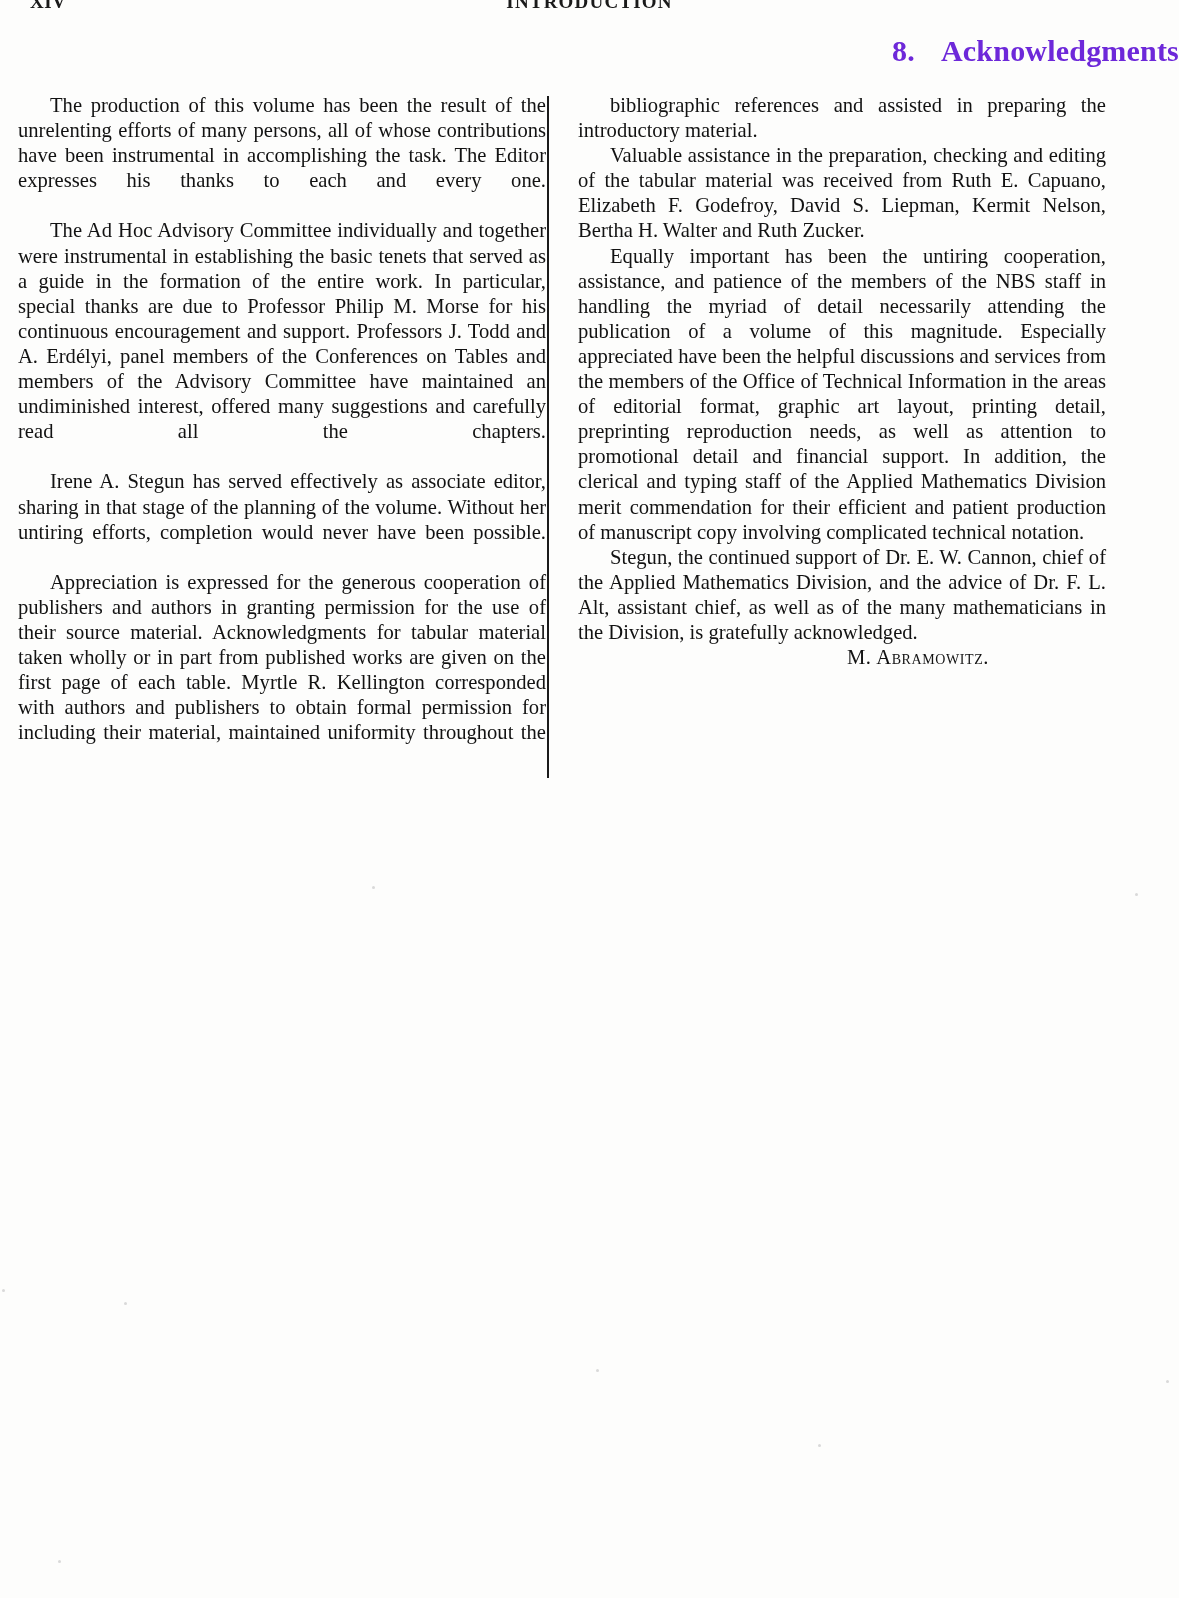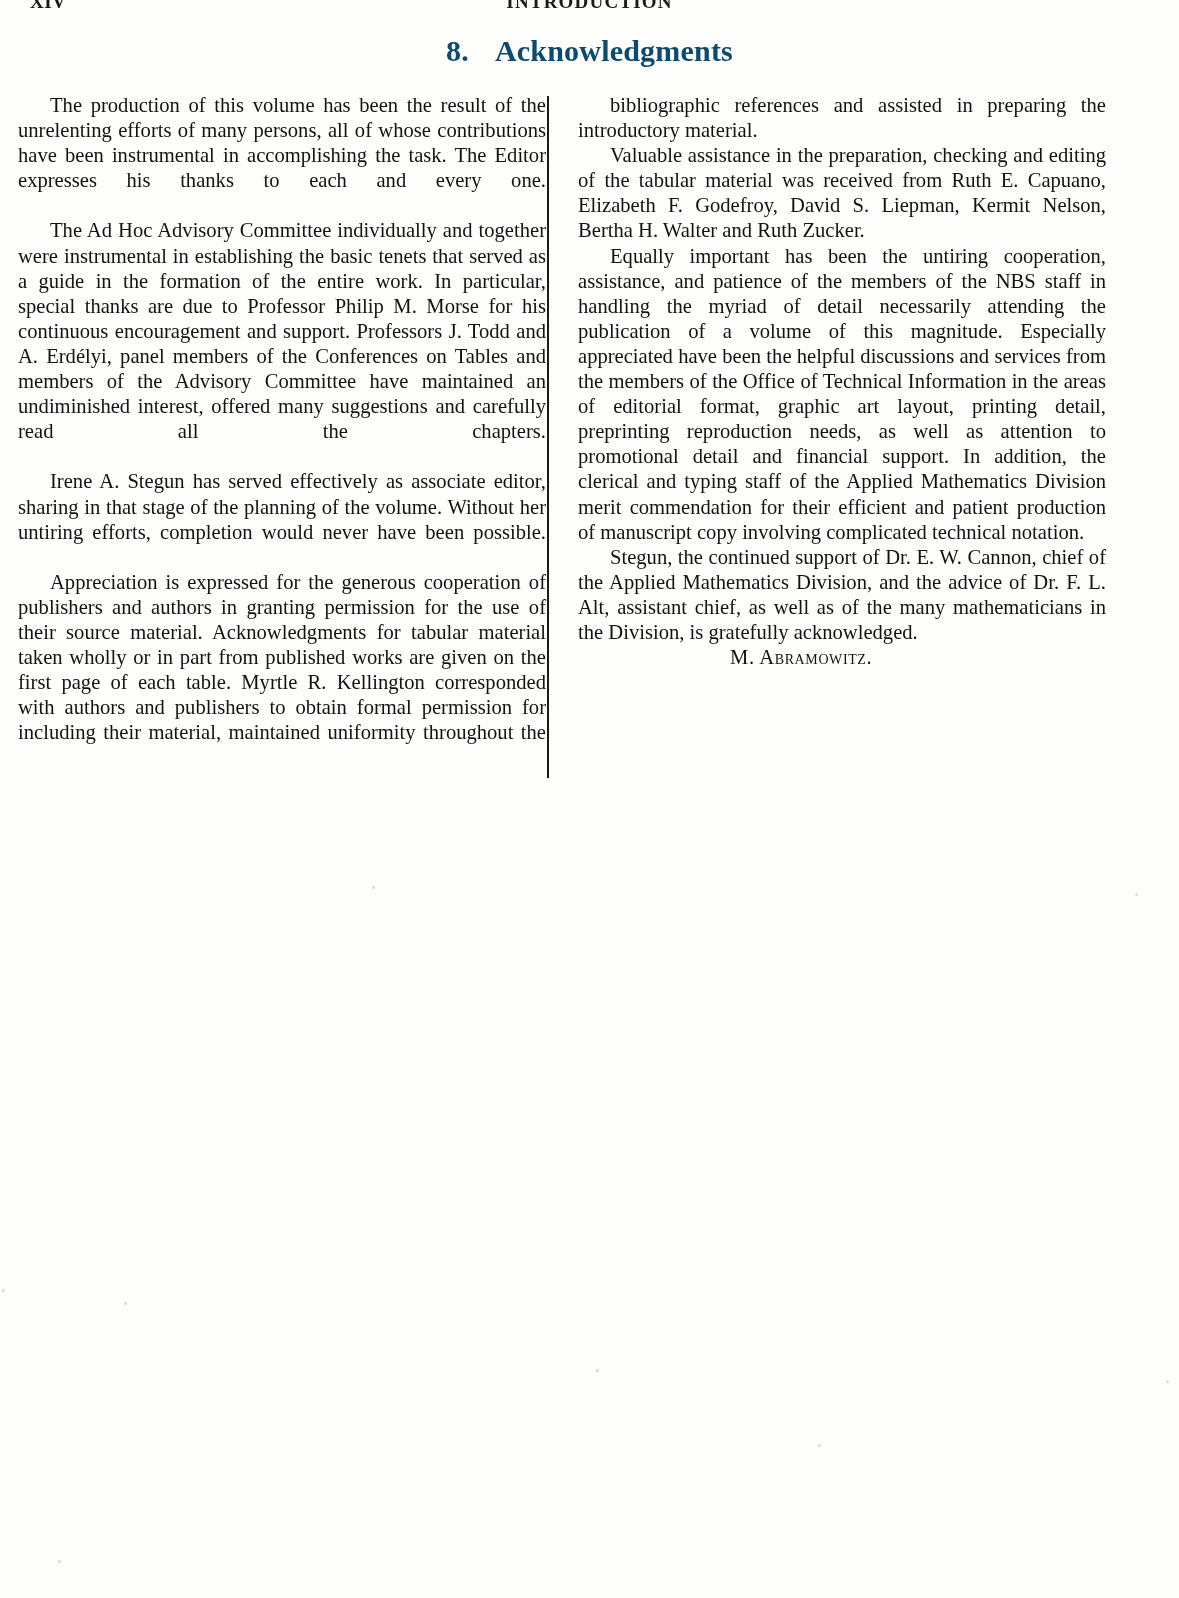--- a/index.html
+++ b/index.html
@@ -29,24 +29,24 @@
   .runhead-title{
     position:absolute; left:0; top:0; width:1179px;
     text-align:center;
     font-weight:700; font-size:19px; letter-spacing:1.2px;
     color:#1a1a1a;
   }
 
   
   .section-title{
     position:absolute; left:0; top:34px; width:1179px;
-    text-align:center;
+    text-align:right;
     font-weight:700; font-size:30px;
     letter-spacing:.2px;
-    color:#0c4a6e;
+    color:#6d28d9;
   }
   .section-title .num{ margin-right:26px; }
 
   
   .col-rule{
     position:absolute; left:547px; top:96px;
     width:2px; height:682px;
     background:#1b1b1b;
   }
 
@@ -71,20 +71,21 @@
   
   .jpara{ text-align:justify; }
   .jpara:after{
     content:""; display:inline-block; width:100%;
   }
   .nojust:after{ content:none; }
 
   .signature{
     margin-top:19px;
     text-indent:0;
+    text-align:center;
     padding-left:120px;
     font-size:20.6px;
     letter-spacing:.3px;
   }
   .smallcaps{ font-variant:small-caps; letter-spacing:.6px; }
 
   
   .speck{ position:absolute; background:#d9d9d9; border-radius:50%; }
 </style>
 </head>

